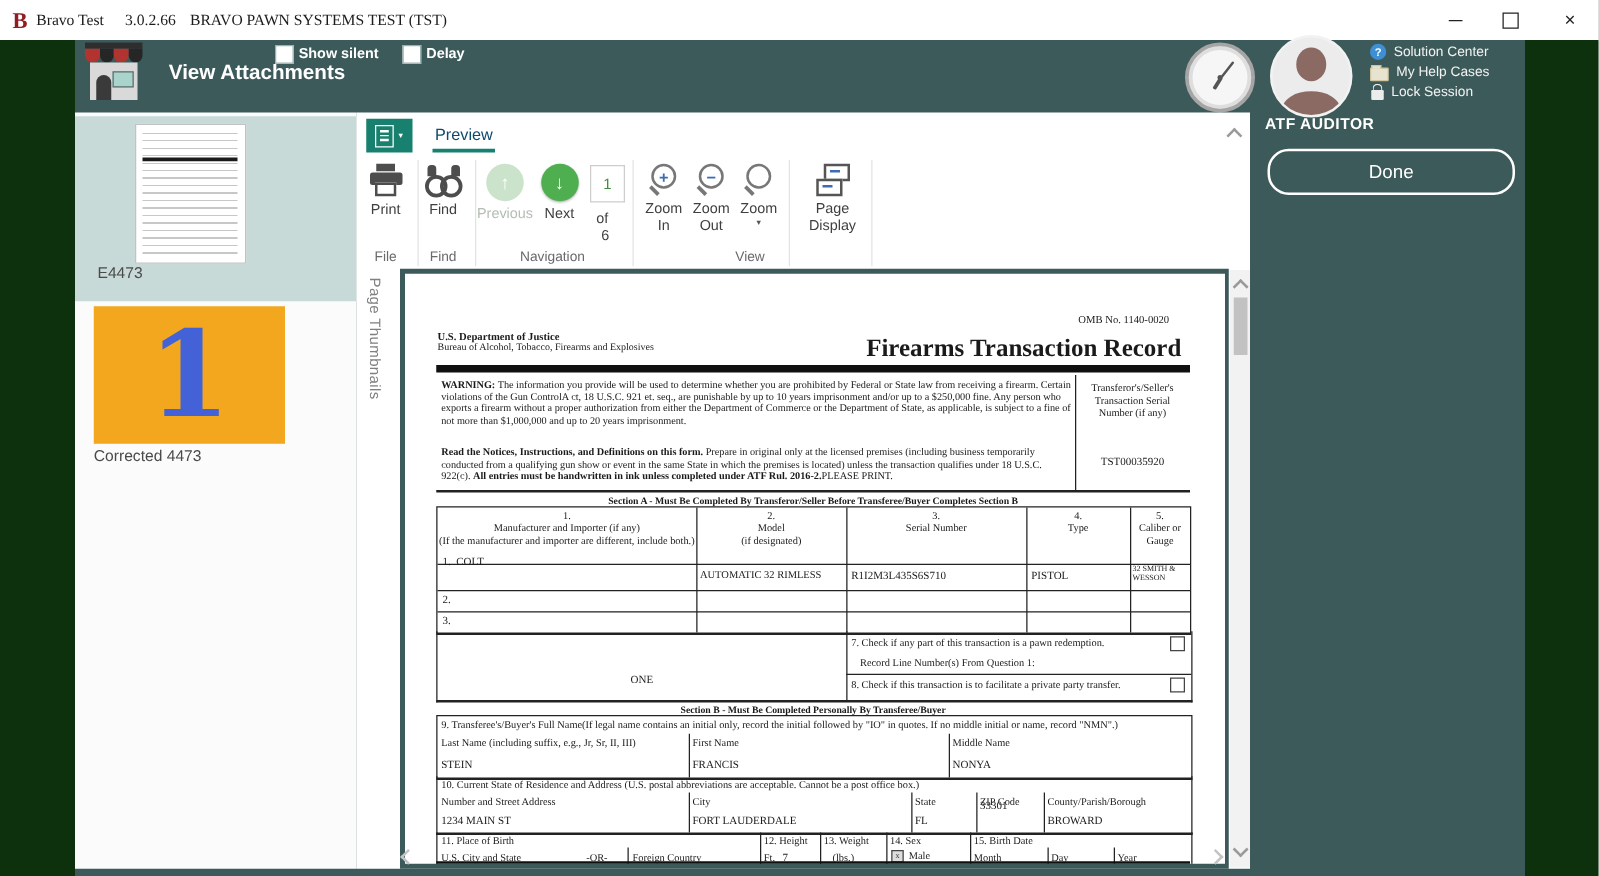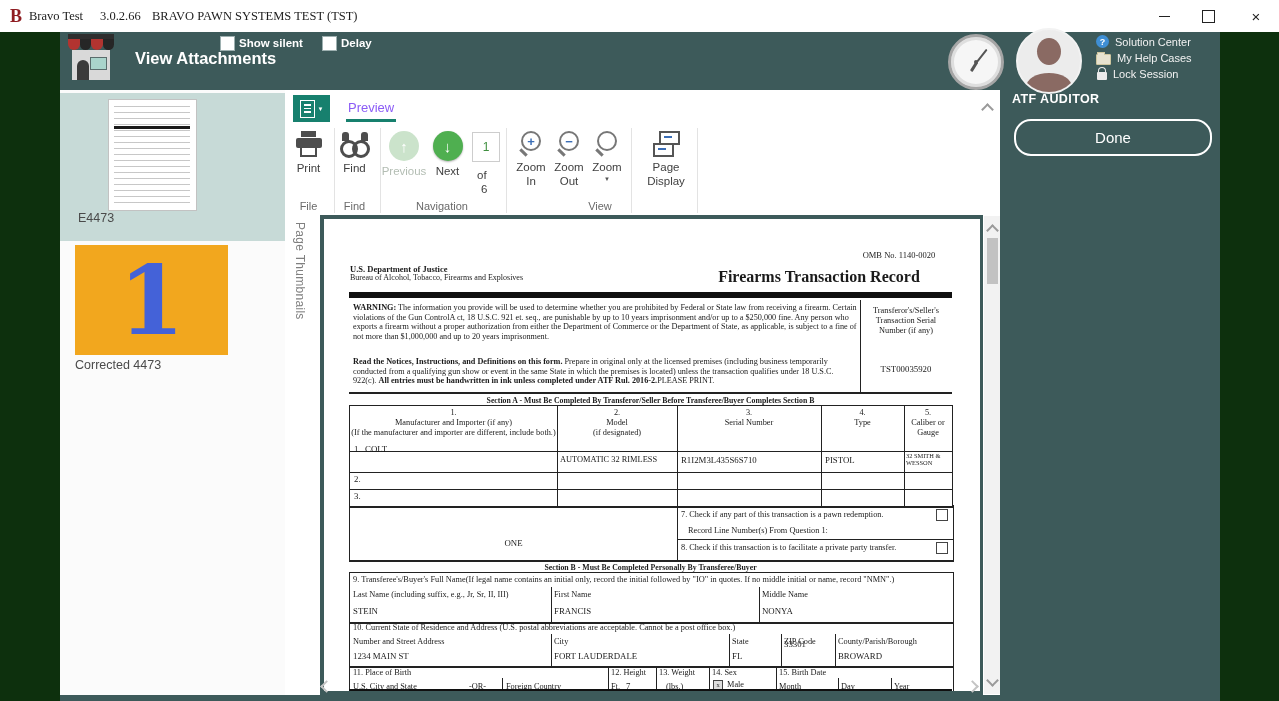--- a/index.html
+++ b/index.html
@@ -60,21 +60,21 @@
   .side-label{font-size:12.5px;color:#4a4a4a;}
   .thumb-orange{position:absolute;left:15px;top:155px;width:153px;height:110px;background:#f2a71e;cursor:pointer;
                 display:flex;align-items:center;justify-content:center;}
   .big-one{font:bold 95px "DejaVu Serif",serif;color:#4462d8;line-height:1;}
   
   .center{left:285px;top:90px;width:715px;height:605px;background:#fff;}
   .appmenu{position:absolute;left:8px;top:5px;width:37px;height:27px;background:#17806e;display:flex;align-items:center;justify-content:center;gap:3px;cursor:pointer;}
   .menu-doc{width:13px;height:16px;border:1.5px solid #fff;display:flex;flex-direction:column;justify-content:center;gap:2px;align-items:center;}
   .menu-doc i{display:block;width:7px;height:1.5px;background:#fff;}
   .caret{font-size:6px;color:#fff;line-height:1;}
-  .tab-label{position:absolute;left:63px;top:10px;font-size:13px;color:#8b5cf6;cursor:pointer;}
+  .tab-label{position:absolute;left:63px;top:10px;font-size:13px;color:#0c4a6e;cursor:pointer;}
   .tab-underline{position:absolute;left:61px;top:29px;width:50px;height:3px;background:#17806e;}
   .rib-sep{position:absolute;top:38px;width:1px;height:85px;background:#e3e3e3;}
   .rib-btn{position:absolute;display:flex;flex-direction:column;align-items:center;cursor:pointer;}
   .rib-label{font-size:11.5px;color:#3f3f3f;margin-top:3px;line-height:1.25;text-align:center;}
   .rib-label.dis{color:#b3bdb3;}
   .grp-label{position:absolute;top:110px;font-size:11px;color:#6a6a6a;text-align:center;}
   .icon-print{width:27px;height:27px;display:flex;flex-direction:column;align-items:center;}
   .pr-top{width:15px;height:6px;background:#4d4d4d;}
   .pr-mid{width:26px;height:10px;background:#4d4d4d;border-radius:2px;margin-top:1px;}
   .pr-paper{width:13px;height:7px;background:#fff;border:2px solid #4d4d4d;margin-top:-2px;}
@@ -312,21 +312,21 @@
 
   <span class="abs pt-tab" style="left: 293px; top: 222px;">Page Thumbnails</span>
 
   <div class="abs pv-frame"></div>
 
   <div class="abs page">
 
     <div class="f fl fcenter" style="left:520px;top:31px;width:110px;font-size:8.5px;">OMB No. 1140-0020</div>
     <div class="f fl fbold" style="left:26px;top:45px;font-size:8.5px;">U.S. Department of Justice</div>
     <div class="f fl" style="left:26px;top:54px;font-size:8px;">Bureau of Alcohol, Tobacco, Firearms and Explosives</div>
-    <div class="f fbold fcenter" style="left:330px;top:49px;width:330px;font-size:16px;">Firearms Transaction Record</div>
+    <div class="f fbold fcenter" style="left:330px;top:49px;width:330px;font-size:20px;">Firearms Transaction Record</div>
     <div class="blackbar" style="left:25px;top:73px;width:603px;"></div>
 
     <div class="f" style="left:25px;top:81px;width:603px;height:92px;border-bottom:2px solid #222;">
       <div class="f warn-p" style="left:4px;top:3px;width:504px;">
         <span class="fbold">WARNING:</span><span> The information you provide will be used to determine whether you are prohibited by Federal or State law from receiving a firearm. Certain violations of the Gun ControlA ct, 18 U.S.C. 921 et. seq., are punishable by up to 10 years imprisonment and/or up to a $250,000 fine. Any person who exports a firearm without a proper authorization from either the Department of Commerce or the Department of State, as applicable, is subject to a fine of not more than $1,000,000 and up to 20 years imprisonment.</span>
       </div>
       <div class="f warn-p" style="left:4px;top:57px;width:504px;">
         <span class="fbold">Read the Notices, Instructions, and Definitions on this form.</span><span> Prepare in original only at the licensed premises (including business temporarily conducted from a qualifying gun show or event in the same State in which the premises is located) unless the transaction qualifies under 18 U.S.C. 922(c). </span><span class="fbold">All entries must be handwritten in ink unless completed under ATF Rul. 2016-2.</span><span>PLEASE PRINT.</span>
       </div>
       <div class="vline" style="left:511px;top:0;height:92px;"></div>

